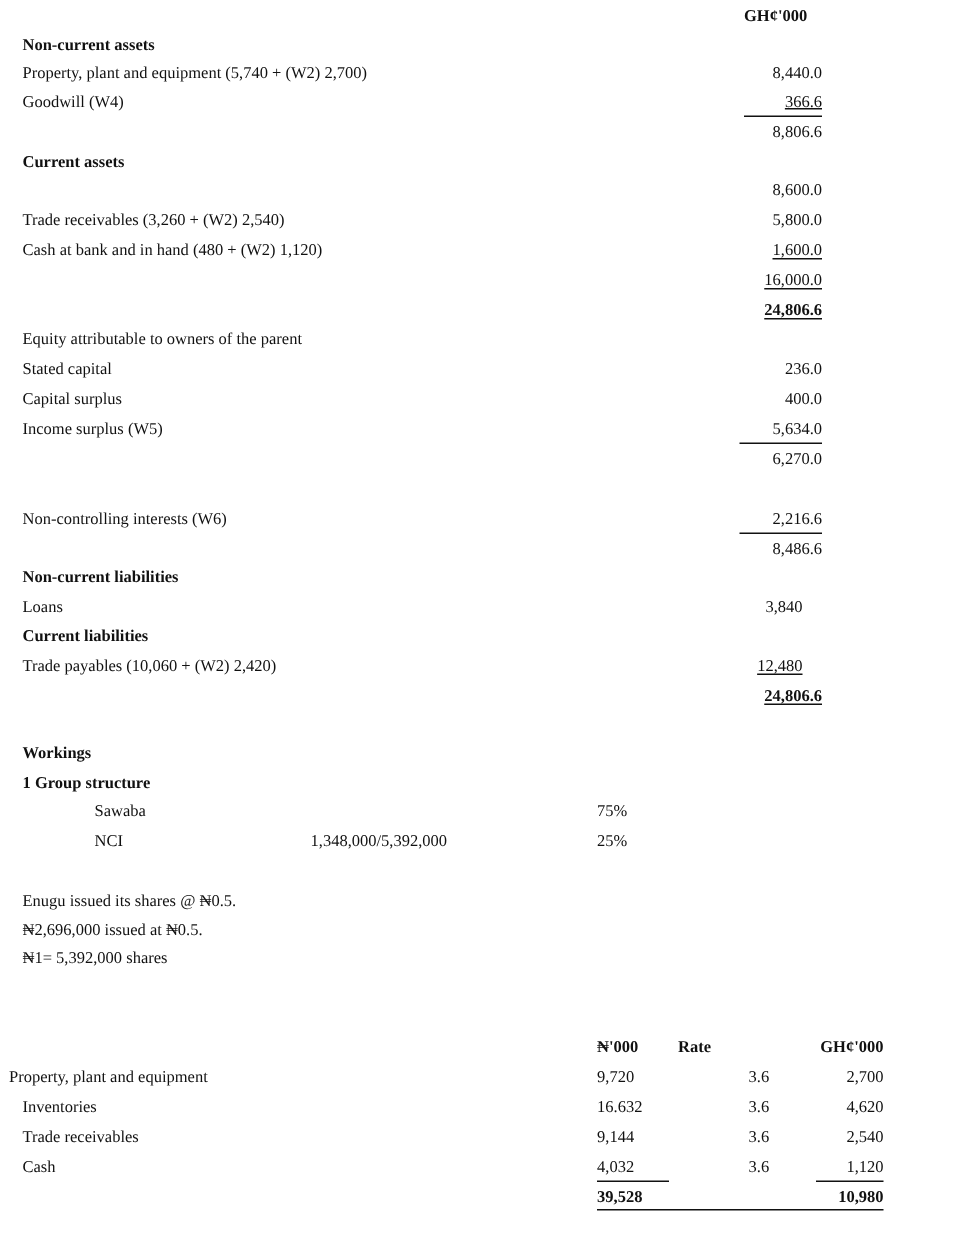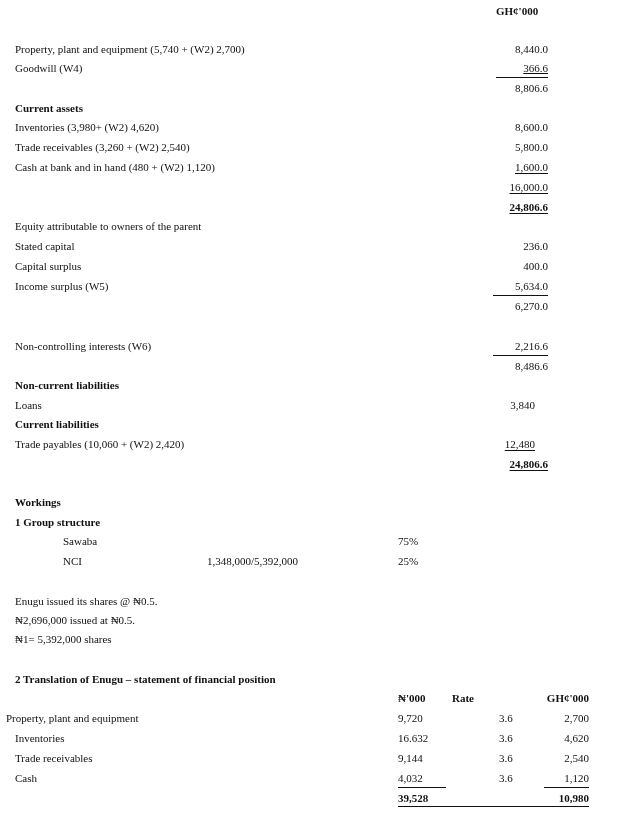--- a/index.html
+++ b/index.html
@@ -16,29 +16,29 @@
   .uline { position: absolute; height: 0; border-top: 1.3px solid #111; }
   .dline { position: absolute; height: 0; border-top: 1.5px solid #111; }
 </style>
 </head>
 <body>
 
 <div class="pg">
 
   <div class="t b" style="left:496px; top:2px;">GH¢'000</div>
 
+  <div class="t b" style="left:15px; top:21px;">Non-current assets</div>
   <div class="t" style="left:15px; top:40px;">Property, plant and equipment (5,740 + (W2) 2,700)</div>
   <div class="num" style="right:87px; top:40px;">8,440.0</div>
   <div class="t" style="left:15px; top:59px;">Goodwill (W4)</div>
   <div class="num" style="right:87px; top:59px;text-decoration:underline;">366.6</div>
   <div class="uline" style="left:496px; width:52px; top:77px;"></div>
   <div class="num" style="right:87px; top:79px;">8,806.6</div>
 
   <div class="t b" style="left:15px; top:99px;">Current assets</div>
-  <div class="t" style="left:15px; top:118px;">Inventories (3,980+ (W2) 4,620)</div>
   <div class="num" style="right:87px; top:118px;">8,600.0</div>
   <div class="t" style="left:15px; top:138px;">Trade receivables (3,260 + (W2) 2,540)</div>
   <div class="num" style="right:87px; top:138px;">5,800.0</div>
   <div class="t" style="left:15px; top:158px;">Cash at bank and in hand (480 + (W2) 1,120)</div>
   <div class="num ul" style="right:87px; top:158px;">1,600.0</div>
   <div class="num ul" style="right:87px; top:178px;">16,000.0</div>
   <div class="num b ul" style="right:87px; top:198px;">24,806.6</div>
 
   <div class="t" style="left:15px; top:217px;">Equity attributable to owners of the parent</div>
   <div class="t" style="left:15px; top:237px;">Stated capital</div>
@@ -71,21 +71,20 @@
   <div class="t" style="left:398px; top:532px;">75%</div>
 
   <div class="t" style="left:63px; top:552px;">NCI</div>
   <div class="t" style="left:207px; top:552px;">1,348,000/5,392,000</div>
   <div class="t" style="left:398px; top:552px;">25%</div>
 
   <div class="t" style="left:15px; top:592px;">Enugu issued its shares @ ₦0.5.</div>
   <div class="t" style="left:15px; top:611px;">₦2,696,000 issued at ₦0.5.</div>
   <div class="t" style="left:15px; top:630px;">₦1= 5,392,000 shares</div>
 
-  <div class="t b" style="left:15px; top:670px;">2 Translation of Enugu – statement of financial position</div>
   <div class="t b" style="left:398px; top:689px;">₦'000</div>
   <div class="t b" style="left:452px; top:689px;">Rate</div>
   <div class="num b" style="right:46px; top:689px;">GH¢'000</div>
 
   <div class="t" style="left:6px; top:709px;">Property, plant and equipment</div>
   <div class="t" style="left:398px; top:709px;">9,720</div>
   <div class="t" style="left:499px; top:709px;">3.6</div>
   <div class="num" style="right:46px; top:709px;">2,700</div>
 
   <div class="t" style="left:15px; top:729px;">Inventories</div>

